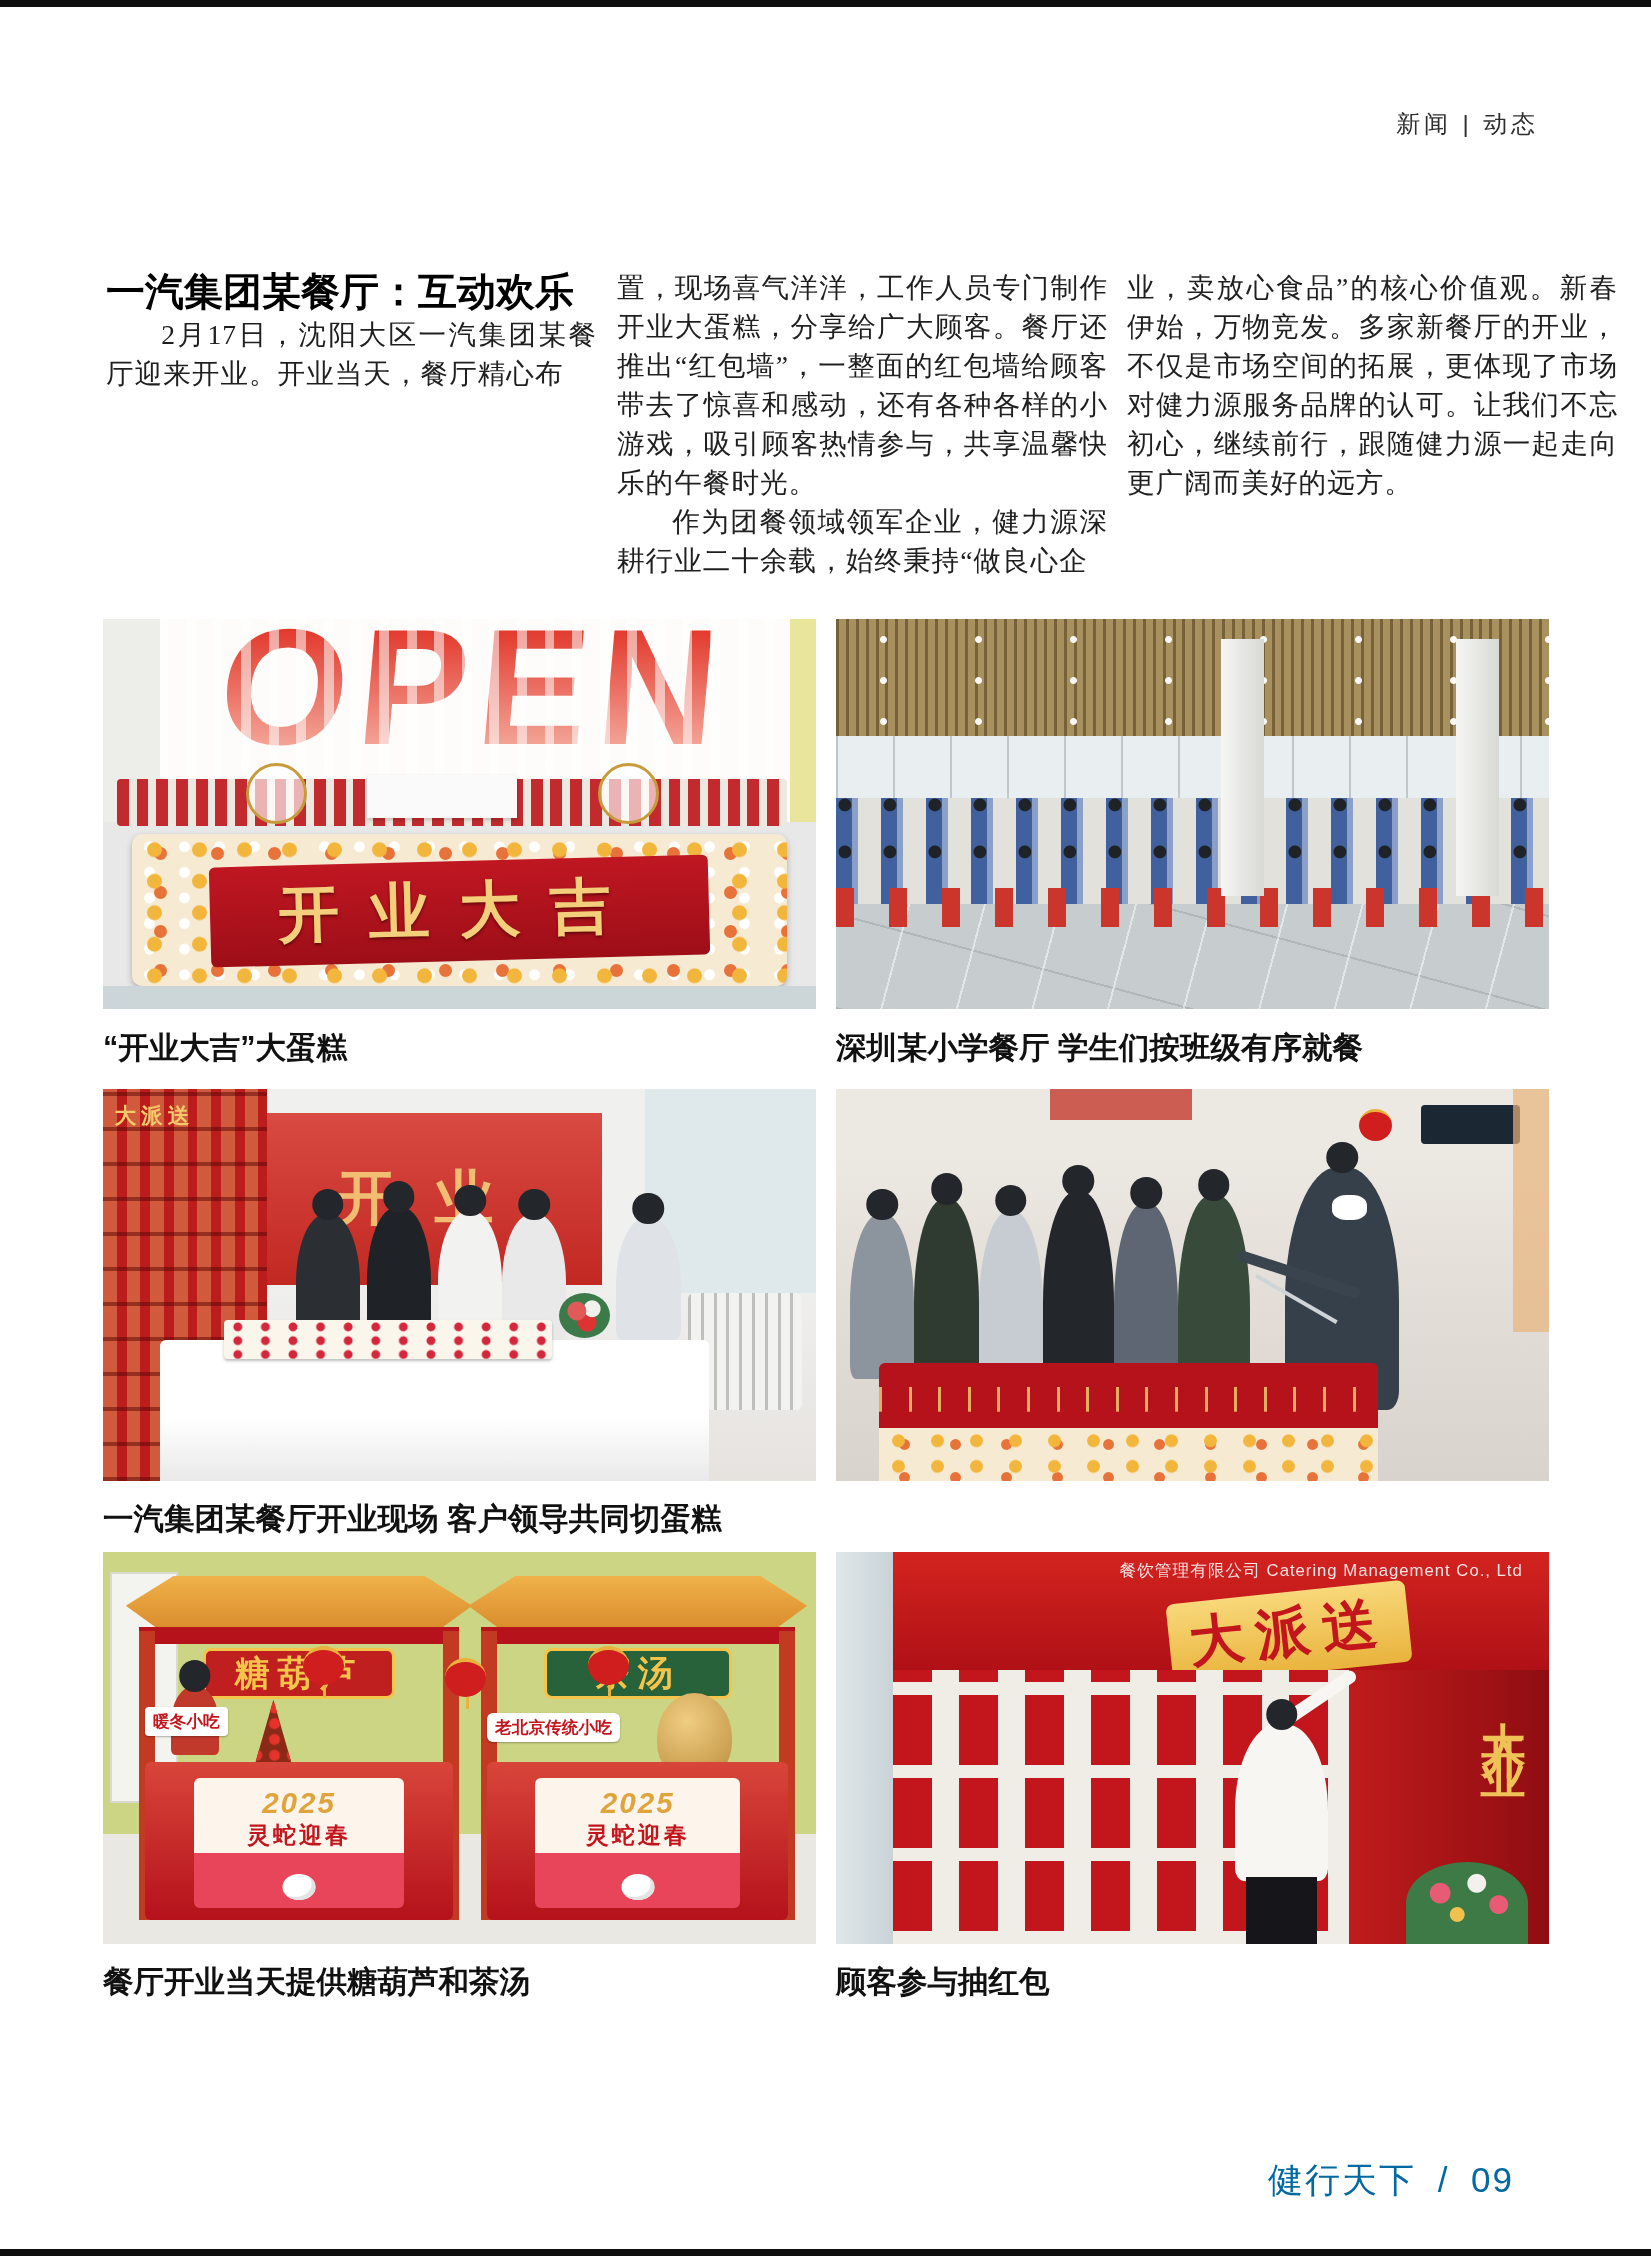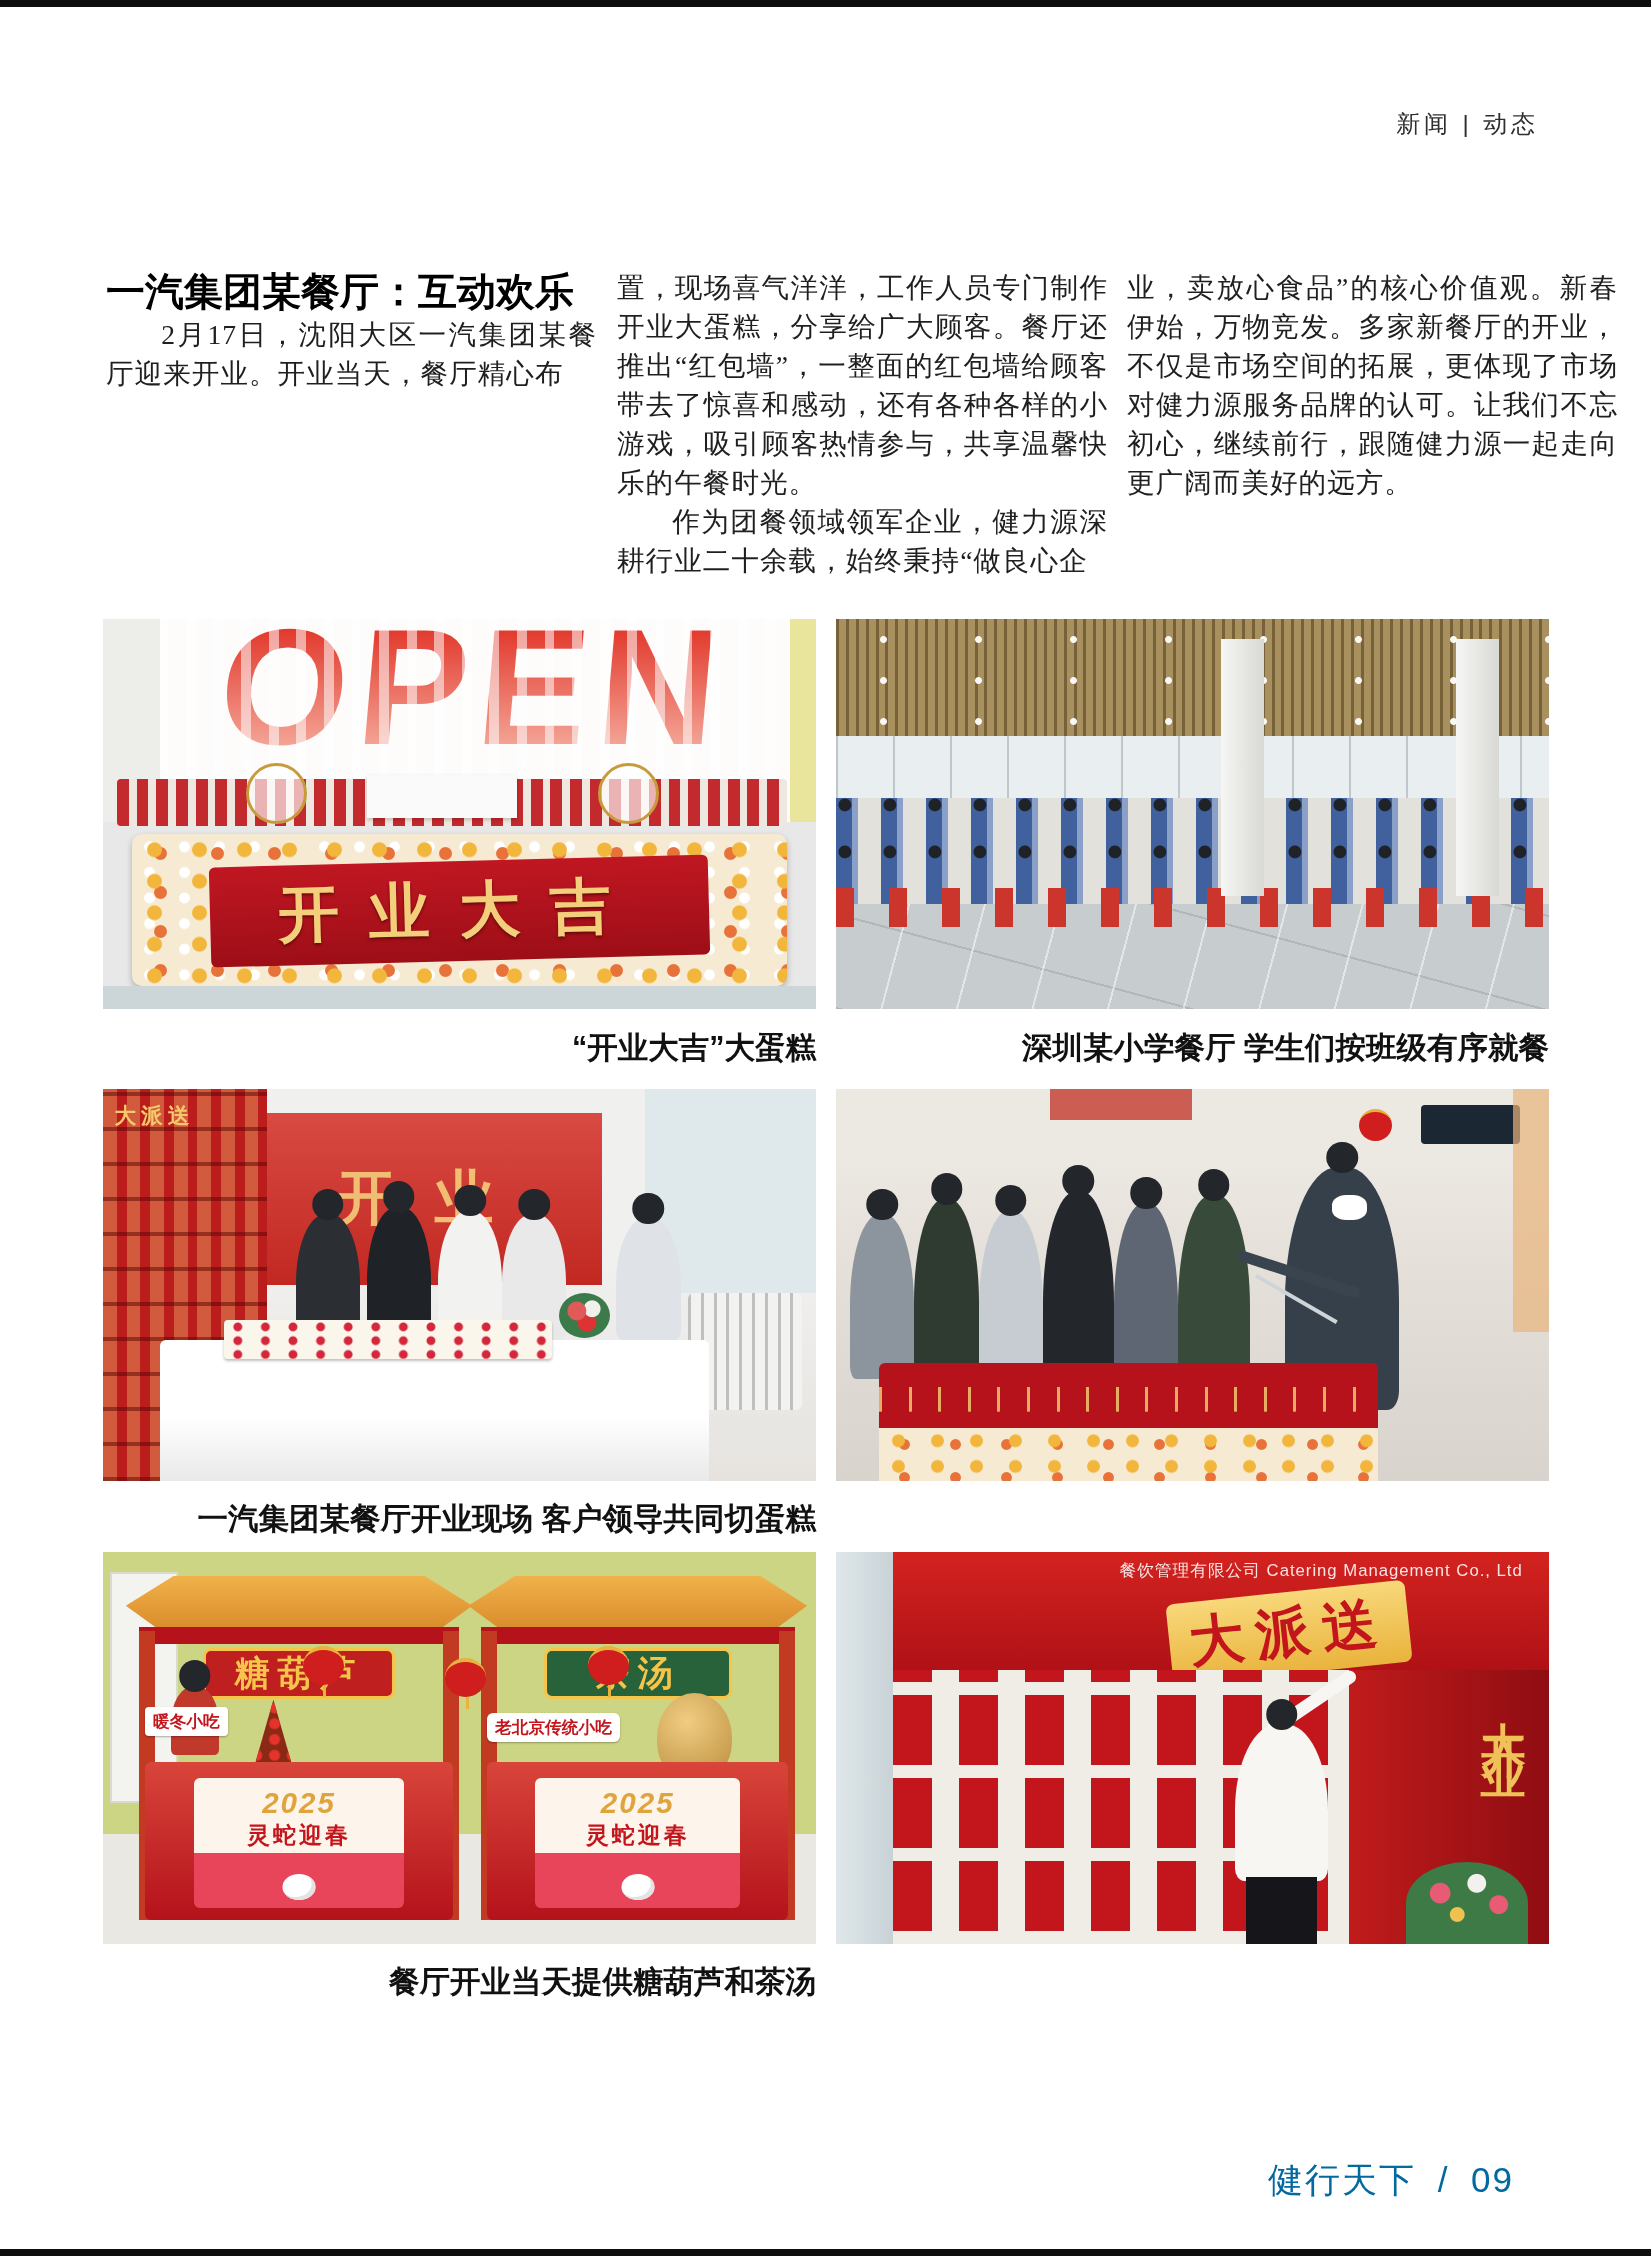--- a/index.html
+++ b/index.html
@@ -23,21 +23,21 @@
   .col p{margin:0;}
   .indent{text-indent:2em;}
   .headline{font-family:"Liberation Sans","DejaVu Sans",sans-serif;font-weight:900;
             font-size:39px;line-height:47px;letter-spacing:0;color:#000;margin:43px 0 33px 0;
             text-align:left;}
 
   
   .photo{position:absolute;width:713px;overflow:hidden;background:#e8e8e8;}
   .ph-r1{top:619px;height:390px;} .ph-r2{top:1089px;height:392px;} .ph-r3{top:1552px;height:392px;}
   .ph-l{left:103px;} .ph-rt{left:836px;}
-  .cap{position:absolute;width:713px;text-align:right;font-family:"Liberation Sans","DejaVu Sans",sans-serif;
+  .cap{position:absolute;width:713px;text-align:left;font-family:"Liberation Sans","DejaVu Sans",sans-serif;
        font-weight:700;font-size:30.5px;color:#111;}
   .cap-r1{top:1028px;} .cap-r2{top:1499px;} .cap-r3{top:1962px;}
   .abs{position:absolute;}
 
   .fig{position:absolute;border-radius:46% 46% 10% 10% / 55% 55% 8% 8%;}
   .fig::before{content:"";position:absolute;left:50%;top:-25.6px;transform:translateX(-50%);
                width:31.5px;height:31.5px;border-radius:50%;background:#23262a;}
 
   
   .p1-top{left:0;top:0;right:0;height:52%;background:#fdfcfb;}
@@ -341,20 +341,21 @@
     <div class="abs p6-col">
       <div class="abs p6-side">大开业</div>
     </div>
     <div class="abs p6-arm"></div>
     <div class="fig p6-man"></div>
     <div class="abs p6-legs"></div>
     <div class="abs p6-flowers"></div>
   </div>
 
   <div class="cap cap-r3 ph-l">餐厅开业当天提供糖葫芦和茶汤</div>
+  <div class="cap cap-r3 ph-rt">顾客参与抽红包</div>
 
   <div class="footer">
     <span>健行天下</span>
     <span>/</span>
     <span>09</span>
   </div>
 </div>
 
 
 </body></html>

